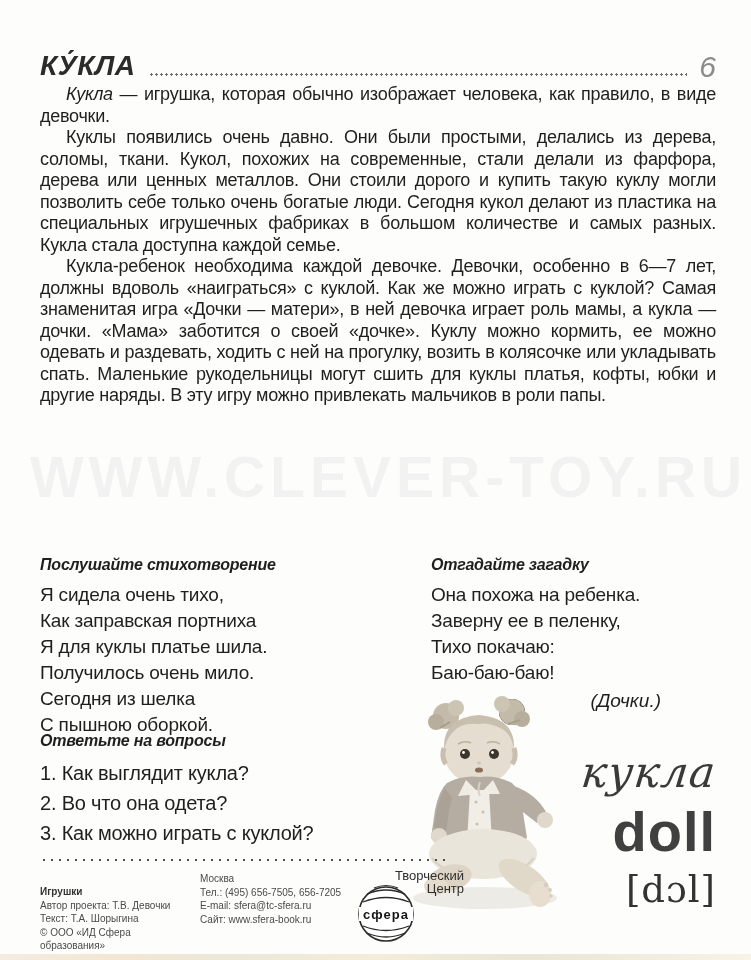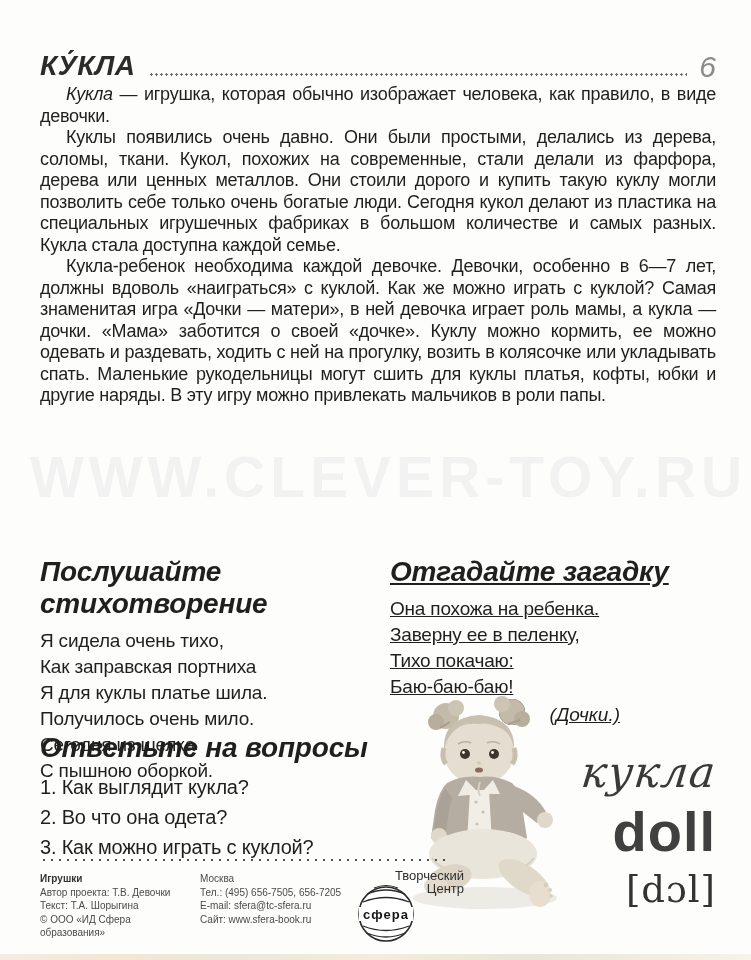--- a/index.html
+++ b/index.html
@@ -44,25 +44,25 @@
   
   .watermark {
     position:absolute; left:30px; top:444px; width:700px;
     font-size:57px; font-weight:bold; letter-spacing:5px;
     color:rgba(90,90,90,0.07);
     text-shadow:1px 1px 0 rgba(255,255,255,0.55);
     white-space:nowrap; pointer-events:none; text-align:center;
   }
   
   .section-heading {
-    font-size:28px; font-weight:bold; font-style:italic;
+    font-size:16px; font-weight:bold; font-style:italic;
     margin-bottom:8px; letter-spacing:-0.2px;
   }
   .poem   { position:absolute; left:40px;  top:556px; width:360px; }
-  .riddle { position:absolute; left:390px; top:556px; width:300px;text-decoration:underline; }
+  .riddle { position:absolute; left:431px; top:556px; width:300px; }
   .verse-line { font-size:19px; line-height:26px; letter-spacing:-0.2px; }
   .riddle-answer {
     font-size:19px; font-style:italic; line-height:26px;
     width:230px; text-align:right; margin-top:2px;
   }
   
   .questions { position:absolute; left:40px; top:732px; width:365px; }
   .question-item { font-size:20px; line-height:30px; letter-spacing:-0.2px; }
   
   .doll-photo { position:absolute; left:390px; top:686px; width:184px; height:230px; }
@@ -81,21 +81,21 @@
     font-family:"DejaVu Serif", serif;
     font-size:37px; color:#333; line-height:52px; letter-spacing:1px;
   }
   
   .footer-dots {
     position:absolute; left:40px; top:858px; width:405px; height:4px;
     background-image:radial-gradient(circle, #4d4d4d 1.4px, transparent 1.5px);
     background-size:8px 4px; background-position:0 50%; background-repeat:repeat-x;
   }
   .footer-col { position:absolute; top:872px; font-size:10px; line-height:13.5px; color:#4a4a4a; }
-  .footer-col .col-title { font-weight:bold; color:#333; }
+  .footer-col .col-title { font-weight:bold; color:#333;margin-top:13px; }
   .credits  { left:40px;  width:155px; }
   .contacts { left:200px; width:150px; }
   .logo-wrap { position:absolute; left:354px; top:868px; width:112px; height:76px; }
   
   .bottom-strip {
     position:absolute; left:0; bottom:0; width:751px; height:6px;
     background:linear-gradient(90deg,#f4ece2,#f2e7d2 15%,#ece7d8 30%,#f3ecd8 50%,#e9e6d6 70%,#f2edde 88%,#f7f3e8);
   }
 </style>
 </head>

